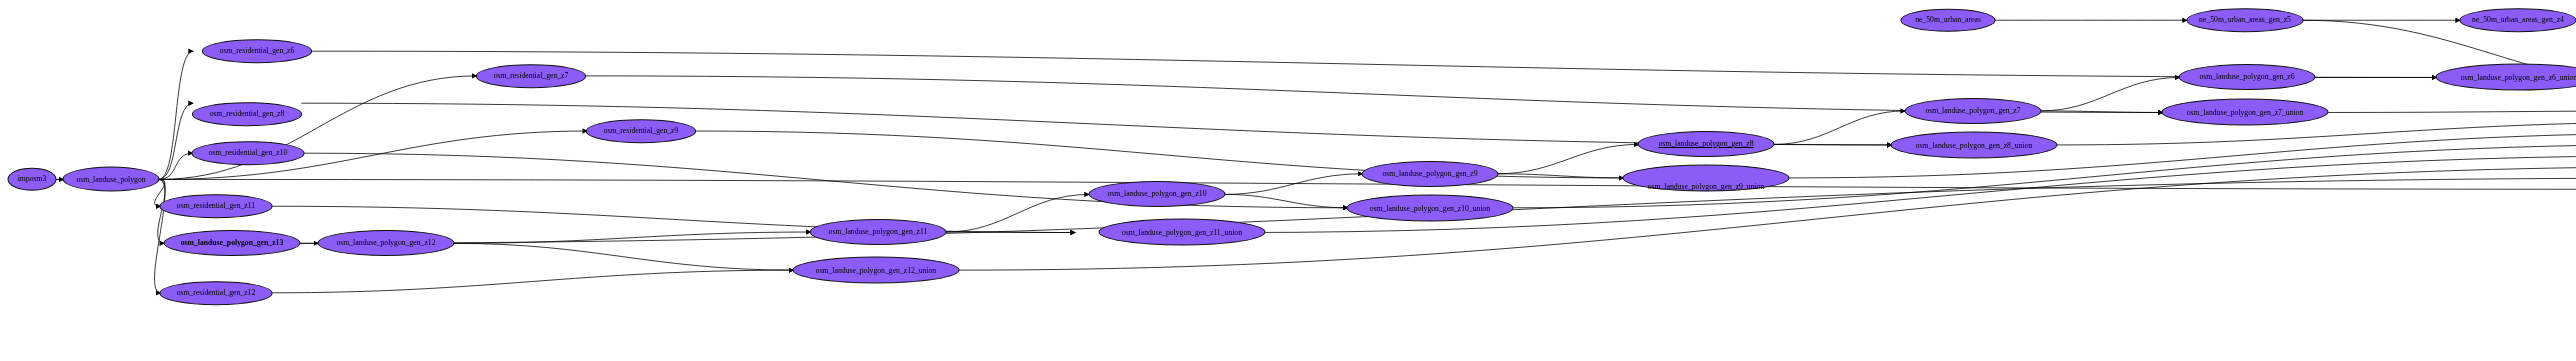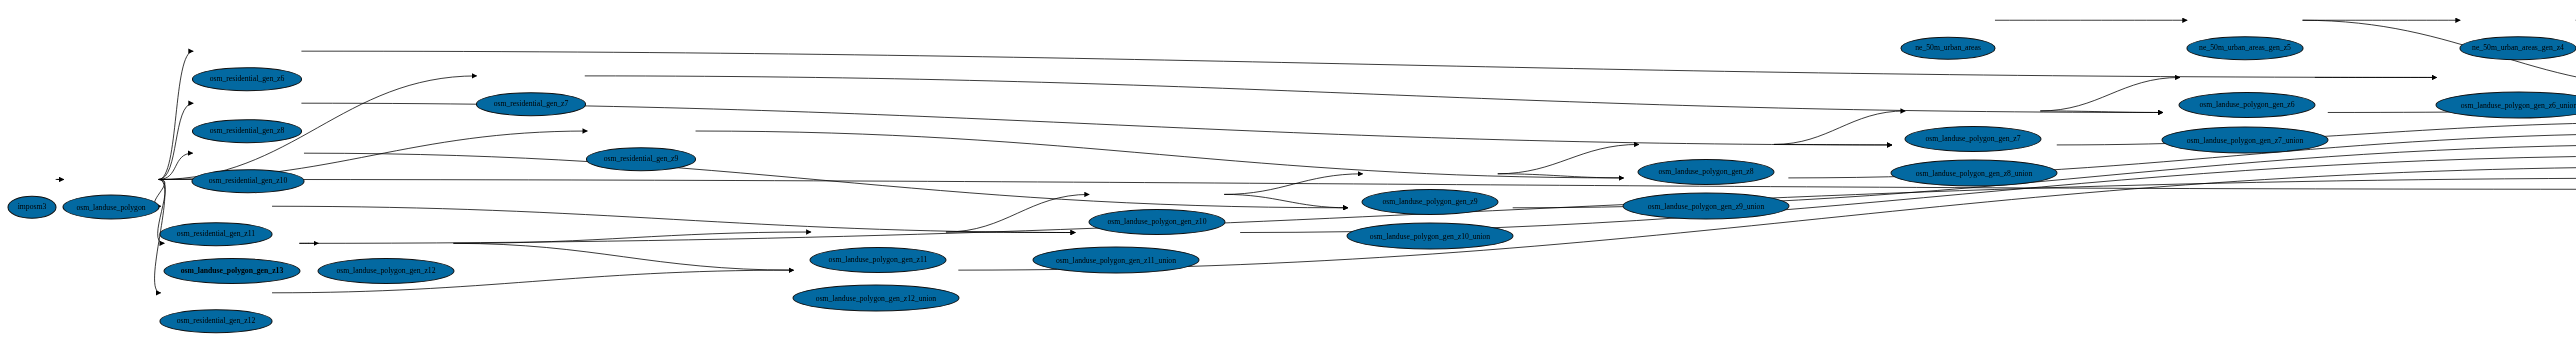--- a/index.html
+++ b/index.html
@@ -2,22 +2,22 @@
 <html style="font-size:8.2px"><head>
 <meta charset="utf-8">
 <style>
   html,body{margin:0;padding:0;background:#ffffff;}
   #canvas{position:relative;width:2741px;height:362px;background:#fff;
           font-family:"Liberation Serif", serif;overflow:hidden;}
   #edges{position:absolute;left:0;top:0;width:2741px;height:362px;}
   .node{position:absolute;transform:translate(-50%,-50%);
         display:flex;align-items:center;justify-content:center;
         border:0.7px solid #111;border-radius:50%;
-        background:#0369a1;color:#000;white-space:nowrap;
-        font-size:7.7px;line-height:1;margin-top:28px;}
+        background:#8b5cf6;color:#000;white-space:nowrap;
+        font-size:7.7px;line-height:1;}
 </style>
 </head>
 <body>
 
 <div id="canvas">
   <svg id="edges" xmlns="http://www.w3.org/2000/svg" viewBox="0 0 5320 702">
     <defs>
       <marker id="ah" viewBox="0 0 10 10" refX="9" refY="5" markerWidth="7" markerHeight="7" orient="auto-start-reverse" markerUnits="strokeWidth">
         <path d="M 0 0 L 10 5 L 0 10 z" fill="#000"></path>
       </marker>
@@ -68,27 +68,27 @@
         <path d="M 4999 39 C 5088.46 39, 5122.54 149.625, 5212 149.625" marker-end="url(#ah)"></path>
       </g>
   </svg>
   <div id="nodes">
       <div class="node" style="left: 32px; top: 179px; width: 47px; height: 20.6px; align-items: center;">
         <span>imposm3</span>
       </div>
       <div class="node" style="left: 111px; top: 179px; width: 95px; height: 23px;">
         <span>osm_landuse_polygon</span>
       </div>
-      <div class="node" style="left: 247px; top: 51px; width: 108px; height: 21.6px;">
+      <div class="node" style="left: 257px; top: 51px; width: 108px; height: 21.6px;">
         <span>osm_residential_gen_z6</span>
       </div>
       <div class="node" style="left: 531px; top: 76px; width: 108px; height: 21.6px;">
         <span>osm_residential_gen_z7</span>
       </div>
-      <div class="node" style="left: 247px; top: 103px; width: 108px; height: 21.6px;">
+      <div class="node" style="left: 247px; top: 114px; width: 108px; height: 21.6px;">
         <span>osm_residential_gen_z8</span>
       </div>
       <div class="node" style="left: 641px; top: 131px; width: 108px; height: 21.6px; font-family: Liberation Serif, serif;">
         <span>osm_residential_gen_z9</span>
       </div>
       <div class="node" style="left: 248px; top: 153px; width: 111px; height: 21.6px;">
         <span>osm_residential_gen_z10</span>
       </div>
       <div class="node" style="left: 216px; top: 206px; width: 111px; height: 21.6px;">
         <span>osm_residential_gen_z11</span>
@@ -101,36 +101,36 @@
       </div>
       <div class="node" style="left: 386px; top: 243px; width: 135px; height: 24px;">
         <span>osm_landuse_polygon_gen_z12</span>
       </div>
       <div class="node" style="left: 878px; top: 232px; width: 135px; height: 24px; text-align: center;">
         <span>osm_landuse_polygon_gen_z11</span>
       </div>
       <div class="node" style="left: 876px; top: 270px; width: 165px; height: 25px;">
         <span>osm_landuse_polygon_gen_z12_union</span>
       </div>
-      <div class="node" style="left: 1116px; top: 232px; width: 165px; height: 25px;">
+      <div class="node" style="left: 1182px; top: 232px; width: 165px; height: 25px;">
         <span>osm_landuse_polygon_gen_z11_union</span>
       </div>
       <div class="node" style="left: 1157px; top: 194px; width: 135px; height: 24px;">
         <span>osm_landuse_polygon_gen_z10</span>
       </div>
       <div class="node" style="left: 1430px; top: 174px; width: 135px; height: 24px;">
         <span>osm_landuse_polygon_gen_z9</span>
       </div>
       <div class="node" style="left: 1430px; top: 208px; width: 165px; height: 25px;">
         <span>osm_landuse_polygon_gen_z10_union</span>
       </div>
-      <div class="node" style="left: 1706px; top: 144px; width: 135px; height: 24px;">
+      <div class="node" style="left: 1706px; top: 144px; width: 135px; height: 24px; text-decoration: underline;">
         <span>osm_landuse_polygon_gen_z8</span>
       </div>
-      <div class="node" style="left: 1706px; top: 178px; width: 165px; height: 25px;">
+      <div class="node" style="left: 1706px; top: 178px; width: 165px; height: 25px; align-items: flex-end;">
         <span>osm_landuse_polygon_gen_z9_union</span>
       </div>
       <div class="node" style="left: 1973px; top: 111px; width: 135px; height: 24px;">
         <span>osm_landuse_polygon_gen_z7</span>
       </div>
       <div class="node" style="left: 1974px; top: 145px; width: 165px; height: 25px;">
         <span>osm_landuse_polygon_gen_z8_union</span>
       </div>
       <div class="node" style="left: 2247px; top: 77px; width: 135px; height: 24px;">
         <span>osm_landuse_polygon_gen_z6</span>

